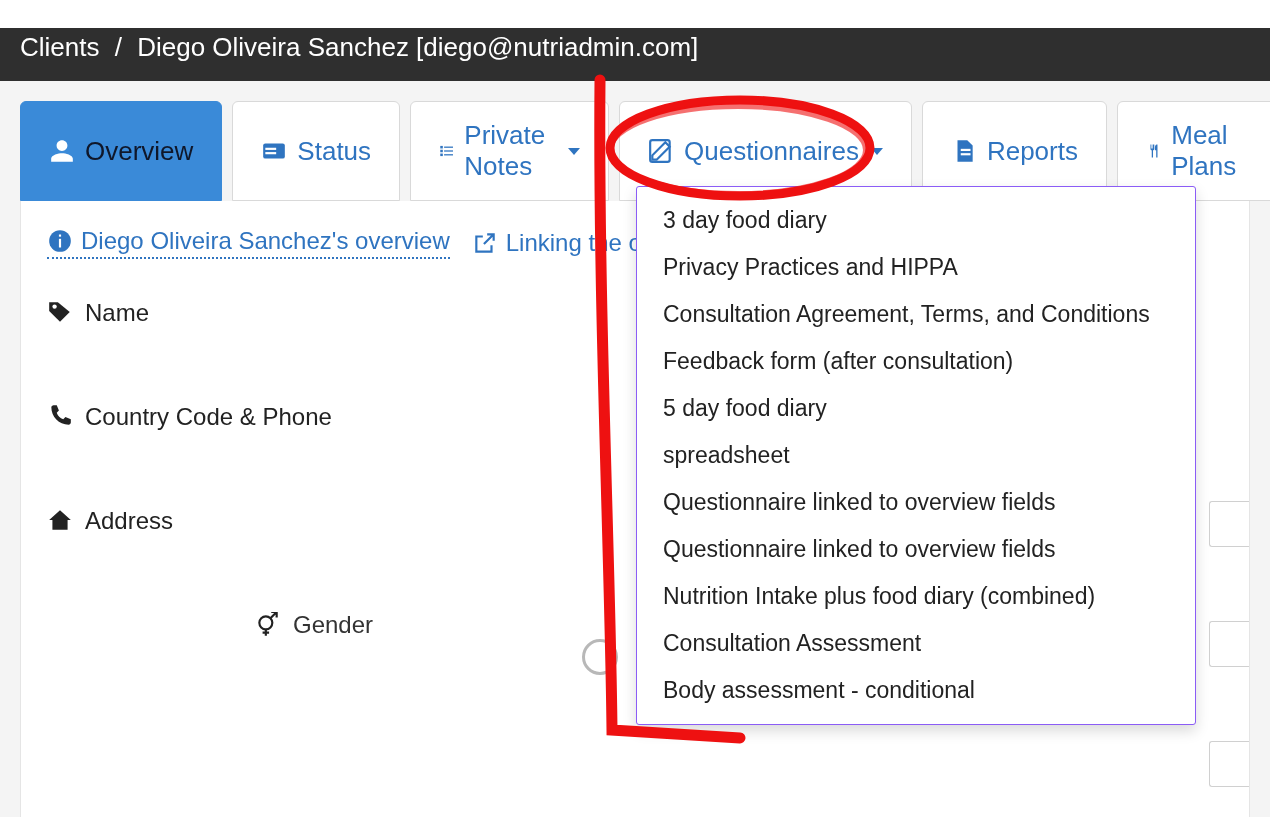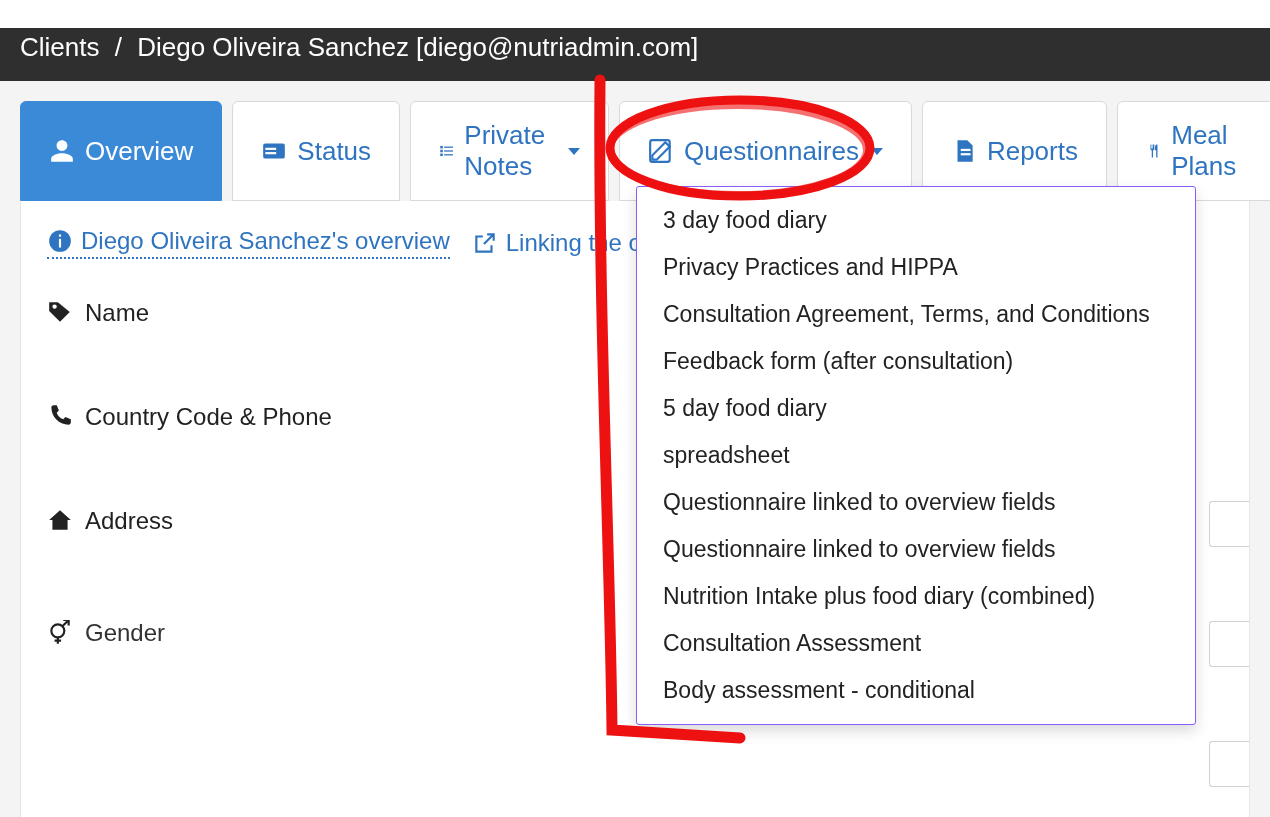--- a/index.html
+++ b/index.html
@@ -37,21 +37,21 @@
     font-size: 26px;
     color: #2f74c0;
     cursor: pointer;
     display: flex;
     align-items: center;
     gap: 10px;
     position: relative;
   }
   .tab.active {
     background: #3a8ad8;
-    color: #ffffff;
+    color: #0f172a;
     border-color: #3a8ad8;
   }
   .tab .caret {
     width: 0; height: 0;
     border-left: 6px solid transparent;
     border-right: 6px solid transparent;
     border-top: 7px solid #2f74c0;
     margin-left: 2px;
   }
   .tab.active .icon-fill { fill: #fff; }
@@ -83,22 +83,23 @@
   .field-row {
     display: flex;
     gap: 12px;
     font-size: 24px;
     color: #222;
     margin-bottom: 76px;
   }
   .field-row .icon { width: 26px; height: 26px; fill:#222; }
   .gender-row {
     display: flex;
-    align-items: flex-end;
+    align-items: center;
     margin-top: 10px;
+    flex-direction: column;
   }
   .gender-label {
     display:flex; align-items:center; gap:12px; font-size:24px;
     width: 760px;
   }
   .radio {
     width: 36px; height: 36px; border: 3px solid #b8b8b8; border-radius: 50%;
     margin-right: 18px;
   }
   .gender-option { display:flex; align-items:center; font-size:24px; }

